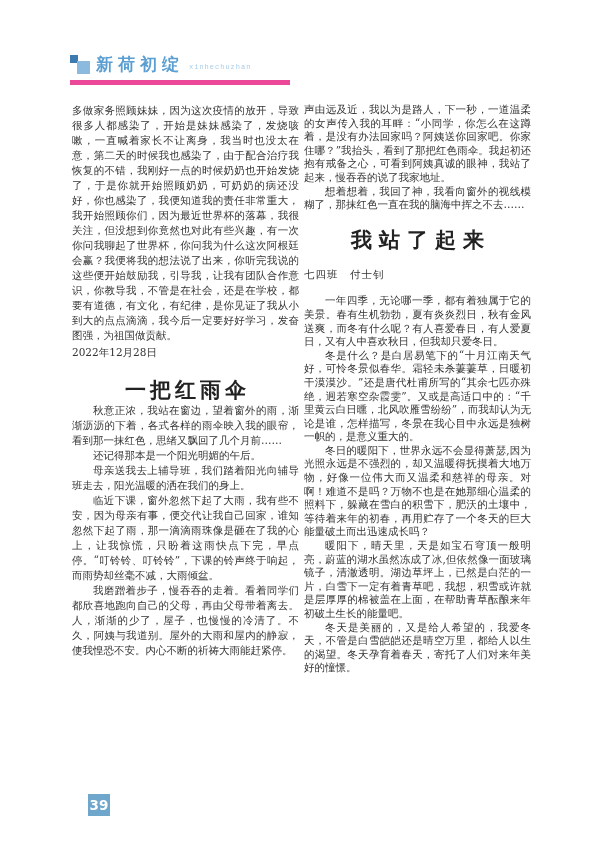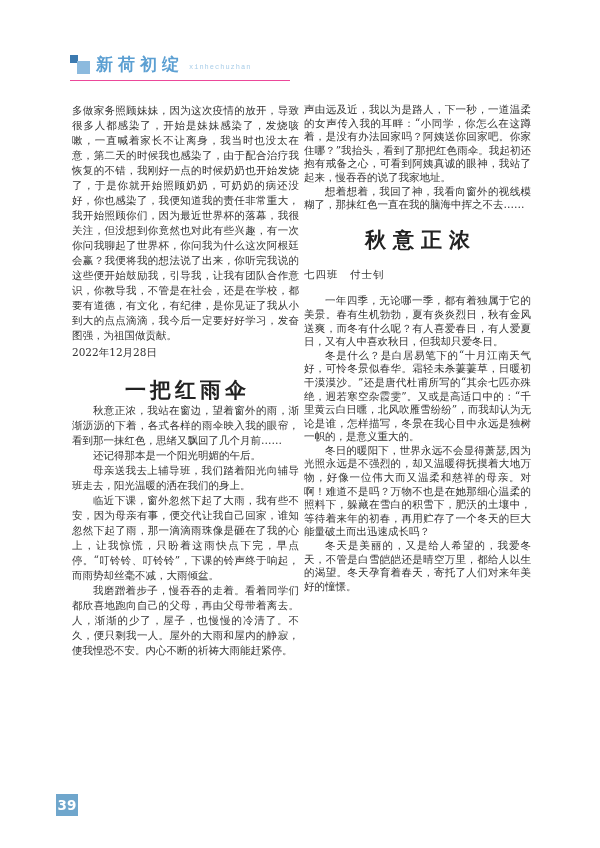--- a/index.html
+++ b/index.html
@@ -8,21 +8,21 @@
     width:600px; height:848px;
     margin:0 auto;
     background:#ffffff;
     font-family:"DejaVu Serif", serif;
     color:#2e2e2e;
     overflow:hidden;
   }
   
   .header {
     position:absolute; left:70px; top:54px; width:220px;
-    border-bottom:1px solid #ec4899;
+    border-bottom:5px solid #ec4899;
     padding-bottom:5px;
     display:flex; align-items:flex-end; gap:5px;
   }
   .logo-mark { position:relative; width:21px; height:21px; flex:0 0 auto; }
   .logo-sq-dark { position:absolute; left:0; top:1px; width:8px; height:8px; background:#3c7ab0; }
   .logo-sq-light { position:absolute; left:7px; top:7px; width:13px; height:13px; background:#8cbade; }
   .brand-title {
     font-size:17px; font-weight:bold; color:#5b9fd2;
     letter-spacing:5px; line-height:21px; white-space:nowrap;
   }
@@ -48,21 +48,21 @@
     letter-spacing:4px; text-indent:4px;
     margin-top:15px; line-height:26px; color:#222;
   }
   .essay-title.wide { letter-spacing:7px; text-indent:7px; }
   .essay-author {
     font-size:10.5px; letter-spacing:1px;
     margin-top:15px; margin-bottom:13px; color:#333;
   }
   
   .page-number-badge {
-    position:absolute; left:56px; top:794px;
+    position:absolute; left:88px; top:794px;
     width:22px; height:22px;
     background:#6fa6cc; color:#ffffff;
     display:flex; align-items:center; justify-content:center;
     font-size:13.5px; font-weight:bold;
     font-family:"DejaVu Sans", sans-serif;
   }
 </style>
 </head>
 <body>
 
@@ -80,31 +80,32 @@
   <div class="col col-left">
     <p>多做家务照顾妹妹，因为这次疫情的放开，导致很多人都感染了，开始是妹妹感染了，发烧咳嗽，一直喊着家长不让离身，我当时也没太在意，第二天的时候我也感染了，由于配合治疗我恢复的不错，我刚好一点的时候奶奶也开始发烧了，于是你就开始照顾奶奶，可奶奶的病还没好，你也感染了，我便知道我的责任非常重大，我开始照顾你们，因为最近世界杯的落幕，我很关注，但没想到你竟然也对此有些兴趣，有一次你问我聊起了世界杯，你问我为什么这次阿根廷会赢？我便将我的想法说了出来，你听完我说的这些便开始鼓励我，引导我，让我有团队合作意识，你教导我，不管是在社会，还是在学校，都要有道德，有文化，有纪律，是你见证了我从小到大的点点滴滴，我今后一定要好好学习，发奋图强，为祖国做贡献。</p>
     <p class="date-line">2022年12月28日</p>
 
     <div class="essay-title">一把红雨伞</div>
 
     <p class="indent">秋意正浓，我站在窗边，望着窗外的雨，渐渐沥沥的下着，各式各样的雨伞映入我的眼帘，看到那一抹红色，思绪又飘回了几个月前……</p>
     <p class="indent">还记得那本是一个阳光明媚的午后。</p>
     <p class="indent">母亲送我去上辅导班，我们踏着阳光向辅导班走去，阳光温暖的洒在我们的身上。</p>
     <p class="indent">临近下课，窗外忽然下起了大雨，我有些不安，因为母亲有事，便交代让我自己回家，谁知忽然下起了雨，那一滴滴雨珠像是砸在了我的心上，让我惊慌，只盼着这雨快点下完，早点停。“叮铃铃、叮铃铃”，下课的铃声终于响起，而雨势却丝毫不减，大雨倾盆。</p>
-    <p class="indent">我磨蹭着步子，慢吞吞的走着。看着同学们都欣喜地跑向自己的父母，再由父母带着离去。人，渐渐的少了，屋子，也慢慢的冷清了。不久，便只剩我一人。屋外的大雨和屋内的静寂，使我惶恐不安。内心不断的祈祷大雨能赶紧停。</p>
+    <p class="indent">我磨蹭着步子，慢吞吞的走着。看着同学们都欣喜地跑向自己的父母，再由父母带着离去。人，渐渐的少了，屋子，也慢慢的冷清了。不久，阿姨与我道别。屋外的大雨和屋内的静寂，使我惶恐不安。内心不断的祈祷大雨能赶紧停。</p>
   </div>
 
   <div class="col col-right">
     <p>声由远及近，我以为是路人，下一秒，一道温柔的女声传入我的耳畔：“小同学，你怎么在这蹲着，是没有办法回家吗？阿姨送你回家吧。你家住哪？”我抬头，看到了那把红色雨伞。我起初还抱有戒备之心，可看到阿姨真诚的眼神，我站了起来，慢吞吞的说了我家地址。</p>
     <p class="indent">想着想着，我回了神，我看向窗外的视线模糊了，那抹红色一直在我的脑海中挥之不去……</p>
 
-    <div class="essay-title wide">秋意正浓</div>
+    <div class="essay-title wide">我站了起来</div>
     <div class="essay-author">七四班　付士钊</div>
 
     <p class="indent">一年四季，无论哪一季，都有着独属于它的美景。春有生机勃勃，夏有炎炎烈日，秋有金风送爽，而冬有什么呢？有人喜爱春日，有人爱夏日，又有人中喜欢秋日，但我却只爱冬日。</p>
     <p class="indent">冬是什么？是白居易笔下的“十月江南天气好，可怜冬景似春华。霜轻未杀萋萋草，日暖初干漠漠沙。”还是唐代杜甫所写的“其余七匹亦殊绝，迥若寒空杂霞雯”。又或是高适口中的：“千里黄云白日曛，北风吹雁雪纷纷”，而我却认为无论是谁，怎样描写，冬景在我心目中永远是独树一帜的，是意义重大的。</p>
     <p class="indent">冬日的暖阳下，世界永远不会显得萧瑟,因为光照永远是不强烈的，却又温暖得抚摸着大地万物，好像一位伟大而又温柔和慈祥的母亲。对啊！难道不是吗？万物不也是在她那细心温柔的照料下，躲藏在雪白的积雪下，肥沃的土壤中，等待着来年的初春，再用贮存了一个冬天的巨大能量破土而出迅速成长吗？</p>
+    <p class="indent">暖阳下，晴天里，天是如宝石穹顶一般明亮，蔚蓝的湖水虽然冻成了冰,但依然像一面玻璃镜子，清澈透明。湖边草坪上，已然是白茫的一片，白雪下一定有着青草吧，我想，积雪或许就是层厚厚的棉被盖在上面，在帮助青草酝酿来年初破土生长的能量吧。</p>
     <p class="indent">冬天是美丽的，又是给人希望的，我爱冬天，不管是白雪皑皑还是晴空万里，都给人以生的渴望。冬天孕育着春天，寄托了人们对来年美好的憧憬。</p>
   </div>
 
   <div class="page-number-badge">39</div>
 
 </div>
 
 </body></html>

